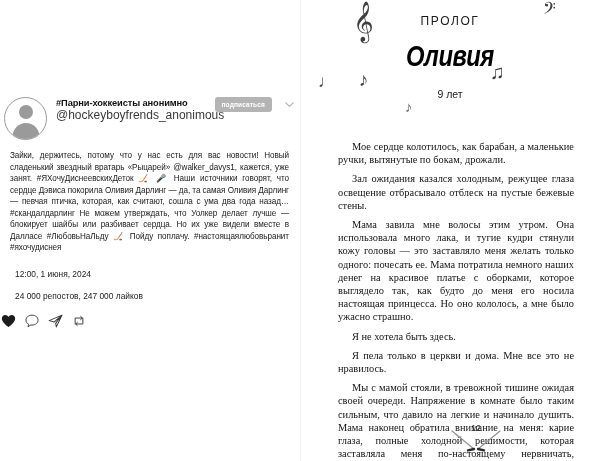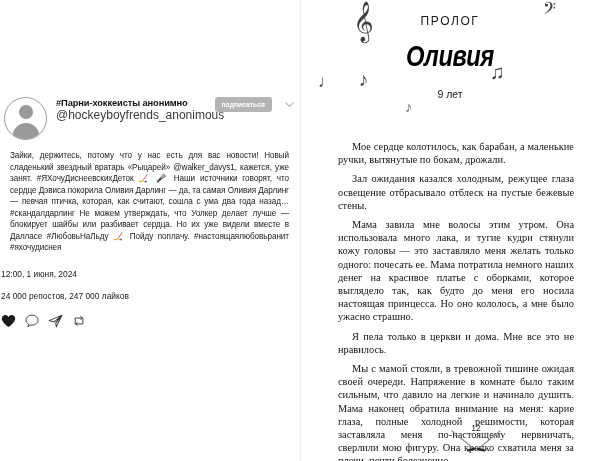--- a/index.html
+++ b/index.html
@@ -133,21 +133,21 @@
     padding-right: 4px;
     letter-spacing: -0.05px;
     -webkit-hyphens: auto;
     hyphens: auto;
   }
   .post-meta {
     font-family: "Liberation Sans", sans-serif;
     font-size: 8.4px;
     color: #1a1a1a;
     line-height: 12px;
-    padding-left: 1px;
+    padding-left: 15px;
   }
   .post-time { margin-top: 14px; }
   .post-stats { margin-top: 10px; }
   .post-icons {
     margin-top: 12px;
     display: flex;
     align-items: center;
     gap: 9px;
     padding-left: 1px;
   }
@@ -323,20 +323,21 @@
     <span class="deco deco-n3">♪</span>
 
     <div class="ch-label">ПРОЛОГ</div>
     <div class="ch-title">Оливия</div>
     <div class="ch-sub">9 лет</div>
 
     <div class="book-text">
       <p>Мое сердце колотилось, как барабан, а маленькие ручки, вытянутые по бокам, дрожали.</p>
       <p>Зал ожидания казался холодным, режущее глаза освещение отбрасывало отблеск на пустые бежевые стены.</p>
       <p>Мама завила мне волосы этим утром. Она использовала много лака, и тугие кудри стянули кожу головы — это заставляло меня желать только одного: почесать ее. Мама потратила немного наших денег на красивое платье с оборками, которое выглядело так, как будто до меня его носила настоящая принцесса. Но оно кололось, а мне было ужасно страшно.</p>
+      <p>Я не хотела быть здесь.</p>
       <p>Я пела только в церкви и дома. Мне все это не нравилось.</p>
       <p>Мы с мамой стояли, в тревожной тишине ожидая своей очереди. Напряжение в комнате было таким сильным, что давило на легкие и начинало душить. Мама наконец обратила внимание на меня: карие глаза, полные холодной решимости, которая заставляла меня по-настоящему нервничать, сверлили мою фигуру. Она крепко схватила меня за плечи, почти болезненно.</p>
       <p class="dash">— Оливия, — начала она, ее голос был пронзительным, но тихим, — мне нужно, чтобы ты поняла, па-</p>
     </div>
 
     <div class="folio">
       <div class="folio-inner">
         <div class="folio-num">12</div>
         <svg class="folio-svg" width="64" height="24" viewBox="0 0 64 24" aria-hidden="true">
           <path d="M8 2 L30 20" stroke="#8f8f8f" stroke-width="1.2" fill="none" stroke-linecap="round"></path>

